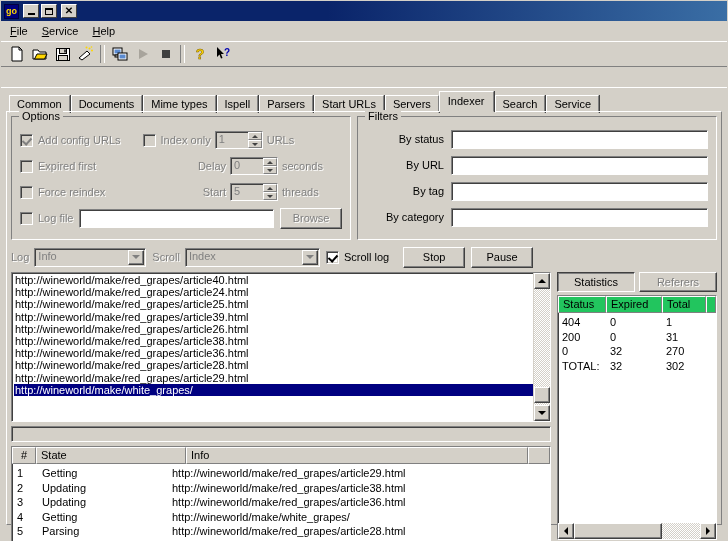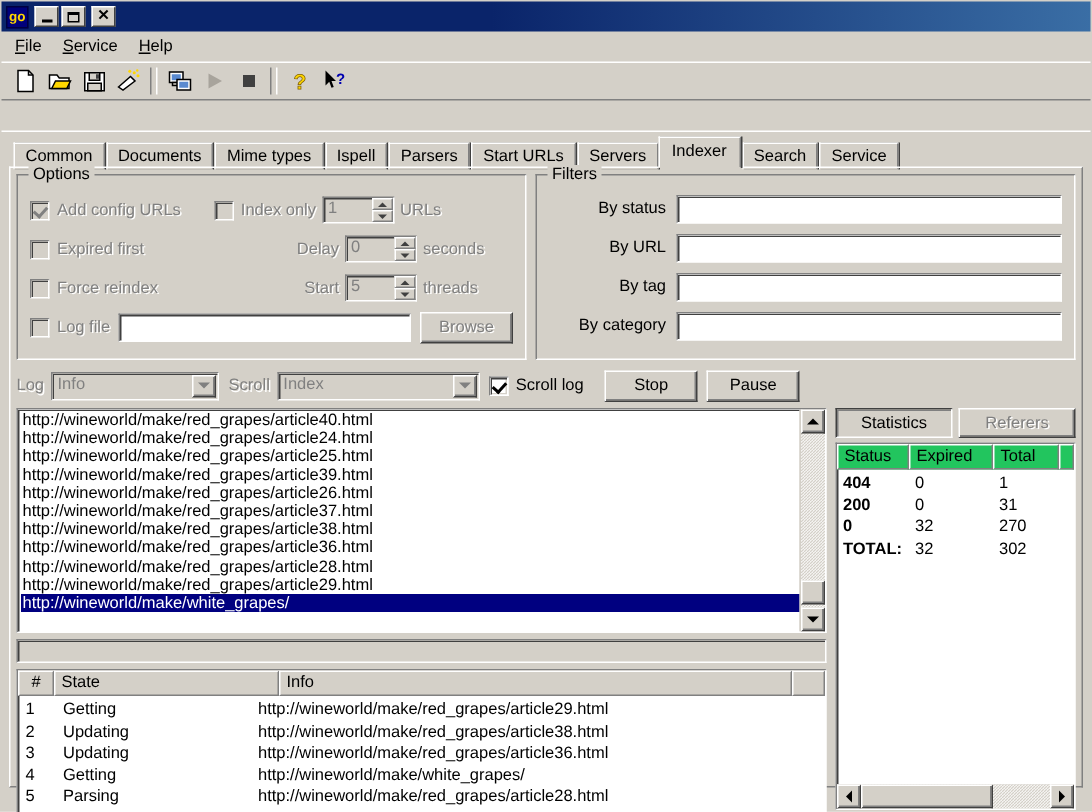--- a/index.html
+++ b/index.html
@@ -380,21 +380,21 @@
     border: 1px solid; border-color: #ffffff #808080 #808080 #ffffff;
     box-sizing: border-box;
     font-size: 11px; line-height: 14px; padding-left: 4px;
     overflow: hidden; white-space: nowrap;
   }
   .sg-h.a { width: 48px; }
   .sg-h.b { width: 56px; }
   .sg-h.c { width: 44px; }
   .sg-h.d { flex: 1 1 auto; }
   .sg-row { display: flex; height: 14.5px; font-size: 11px; line-height: 14.5px; }
-  .sc-a { width: 48px; padding-left: 4px; box-sizing: border-box; font-weight: bold; }
+  .sc-a { width: 48px; padding-left: 4px; box-sizing: border-box; }
   .sc-b { width: 56px; padding-left: 4px; box-sizing: border-box; }
   .sc-c { width: 44px; padding-left: 4px; box-sizing: border-box; }
   .hscroll {
     position: absolute; left: 0; right: 0; bottom: 0; height: 16px;
     background: #d4d0c8;
   }
   .htrack {
     position: absolute; left: 16px; right: 16px; top: 0; bottom: 0;
     background-color: #d4d0c8;
     background-image: linear-gradient(45deg, #ffffff 25%, transparent 25%, transparent 75%, #ffffff 75%),
@@ -655,21 +655,20 @@
 
         <div class="left-col">
 
           <div class="listbox log-list">
             <div class="log-inner">
               <div class="log-line">http://wineworld/make/red_grapes/article40.html</div>
               <div class="log-line">http://wineworld/make/red_grapes/article24.html</div>
               <div class="log-line">http://wineworld/make/red_grapes/article25.html</div>
               <div class="log-line">http://wineworld/make/red_grapes/article39.html</div>
               <div class="log-line">http://wineworld/make/red_grapes/article26.html</div>
-              <div class="log-line">http://wineworld/make/red_grapes/article37.html</div>
               <div class="log-line">http://wineworld/make/red_grapes/article38.html</div>
               <div class="log-line">http://wineworld/make/red_grapes/article36.html</div>
               <div class="log-line">http://wineworld/make/red_grapes/article28.html</div>
               <div class="log-line">http://wineworld/make/red_grapes/article29.html</div>
               <div class="log-line sel">http://wineworld/make/white_grapes/</div>
             </div>
             <div class="vscroll">
               <div class="vtrack"></div>
               <div class="sbtn up">
                   <span class="tri-u"></span>

